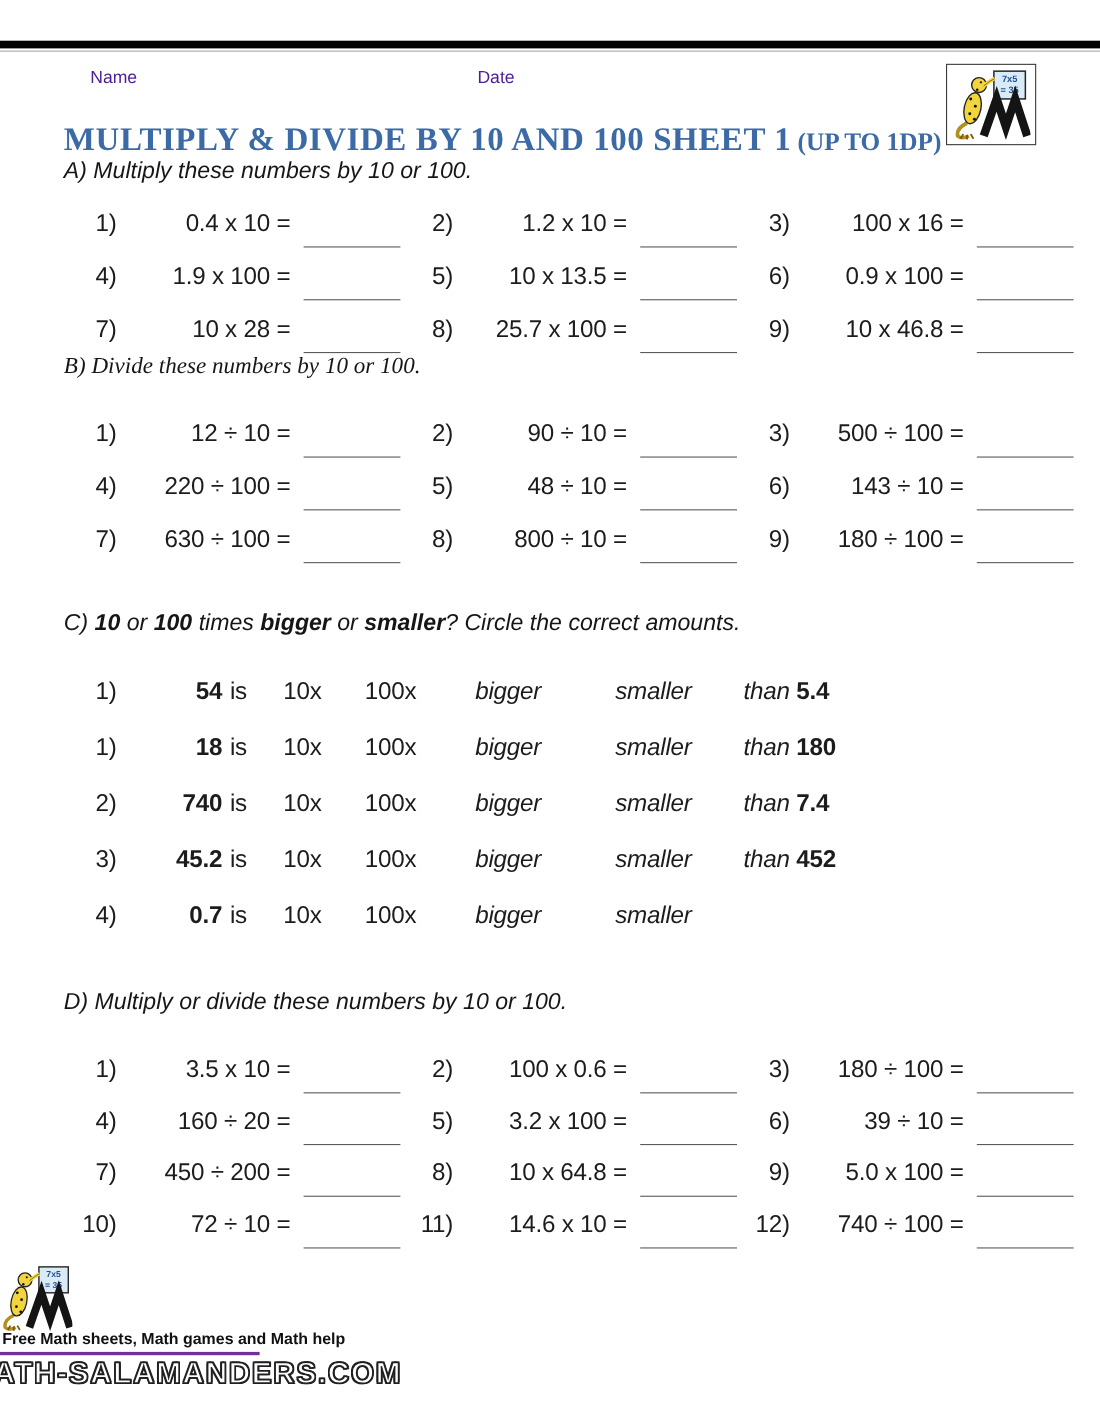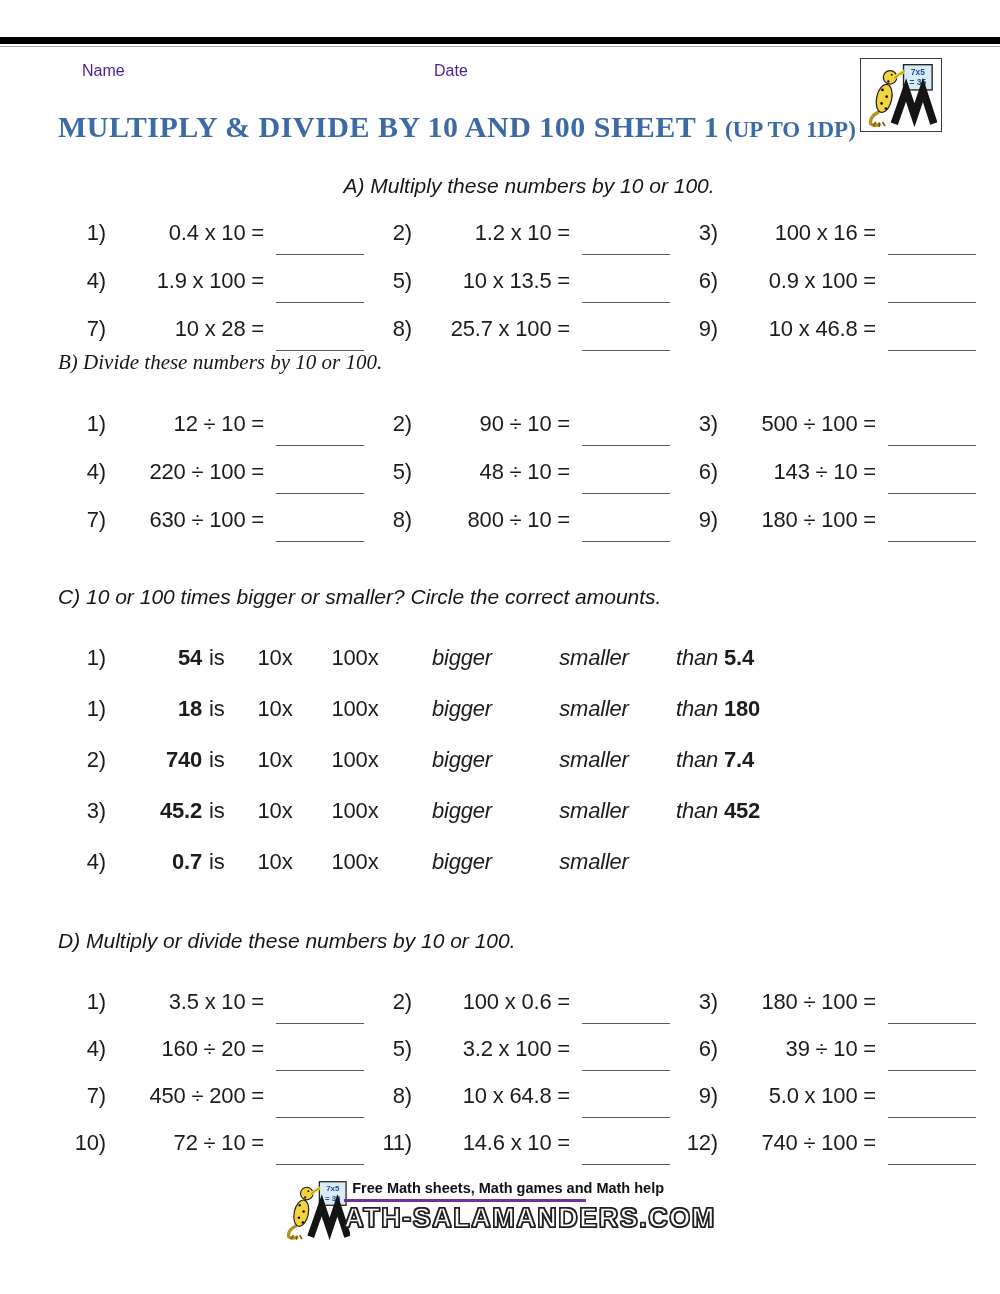--- a/index.html
+++ b/index.html
@@ -18,22 +18,22 @@
   
   .logo-box{position:absolute;top:58px;left:860px;width:82px;height:74px;border:1px solid #3a3a3a;background:#fff;display:flex;align-items:center;justify-content:center;box-sizing:border-box;}
   .logo-box svg{width:72px;height:64px;}
 
   
   h1.title{margin:26px 0 0 58px;font-family:"Liberation Serif",serif;font-weight:bold;color:#3c6aa6;font-size:30px;letter-spacing:.5px;white-space:nowrap;}
   .title-suffix{font-size:23px;letter-spacing:0;}
 
   
   .sec-h{font-style:italic;font-weight:normal;font-size:21px;margin:0 0 0 58px;color:#161616;}
-  .sec-h b{font-weight:normal;}
-  #sec-a-h{margin-top:30px;text-align:center;}
+  .sec-h b{font-weight:bold;}
+  #sec-a-h{}
   #sec-b-h{font-family:Liberation Serif, serif;}
   #sec-c-h{margin-top:44px;}
   #sec-d-h{margin-top:46px;}
 
   
   .grid3{display:grid;grid-template-columns:1fr 1fr 1fr;padding:0 26px 0 58px;row-gap:14px;}
   #grid-a{margin-top:22px;}
   #grid-b{margin-top:36px;}
   #grid-d{margin-top:36px;row-gap:13px;}
   .prob{display:flex;align-items:baseline;height:34px;font-size:22px;letter-spacing:-.2px;}
@@ -48,21 +48,21 @@
   .c-num{text-align:right;}
   .c-val{text-align:right;font-weight:bold;}
   .c-is{text-align:left;padding-left:7px;}
   .c-10x,.c-100x,.c-big,.c-small{text-align:center;}
   .c-big,.c-small{font-style:italic;}
   .c-than{text-align:left;padding-left:14px;}
   .c-than i{font-style:italic;font-weight:normal;margin-top:36px;}
   .c-than b{font-style:normal;font-weight:bold;}
 
   
-  .footer{margin-top:16px;display:flex;justify-content:center;align-items:flex-start;}
+  .footer{margin-top:16px;display:flex;justify-content:center;align-items:flex-start;flex-direction:column;}
   .footer-logo{width:66px;height:60px;flex:none;margin-top:0;}
   .footer-text{margin-left:-6px;}
   .tagline{font-size:14.5px;font-weight:bold;color:#111;padding-left:8px;}
   .purple-rule{height:3px;background:#7030a0;margin-top:3px;width:242px;}
   .site{margin-top:1px;font-size:27px;font-weight:bold;letter-spacing:1.5px;white-space:nowrap;
         color:#ffffff;-webkit-text-stroke:1.3px #1f1f1f;
         text-shadow:1px 1px 0 #222,-1px -1px 0 #222,1px -1px 0 #222,-1px 1px 0 #222;}
   .hidden-defs{position:absolute;width:0;height:0;overflow:hidden;}
 </style>
 </head>

